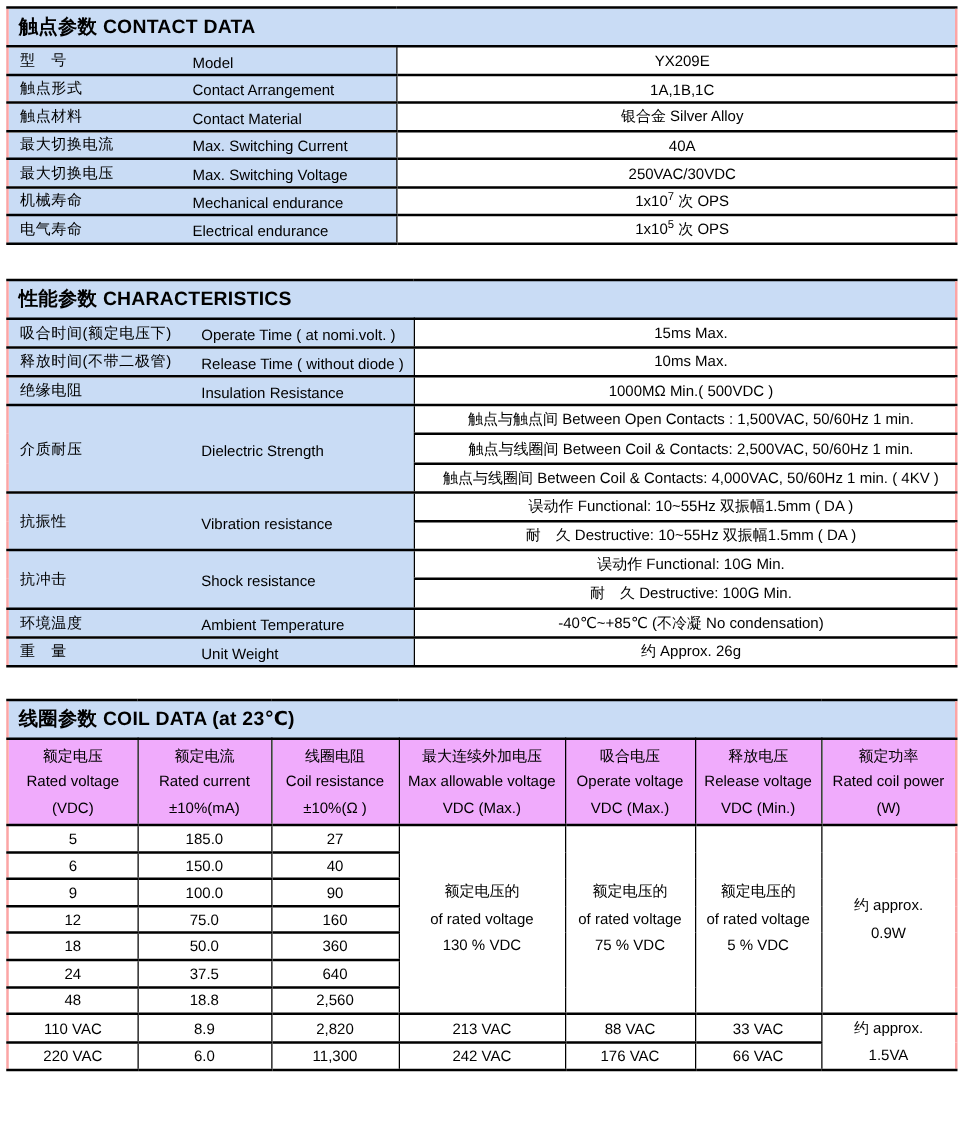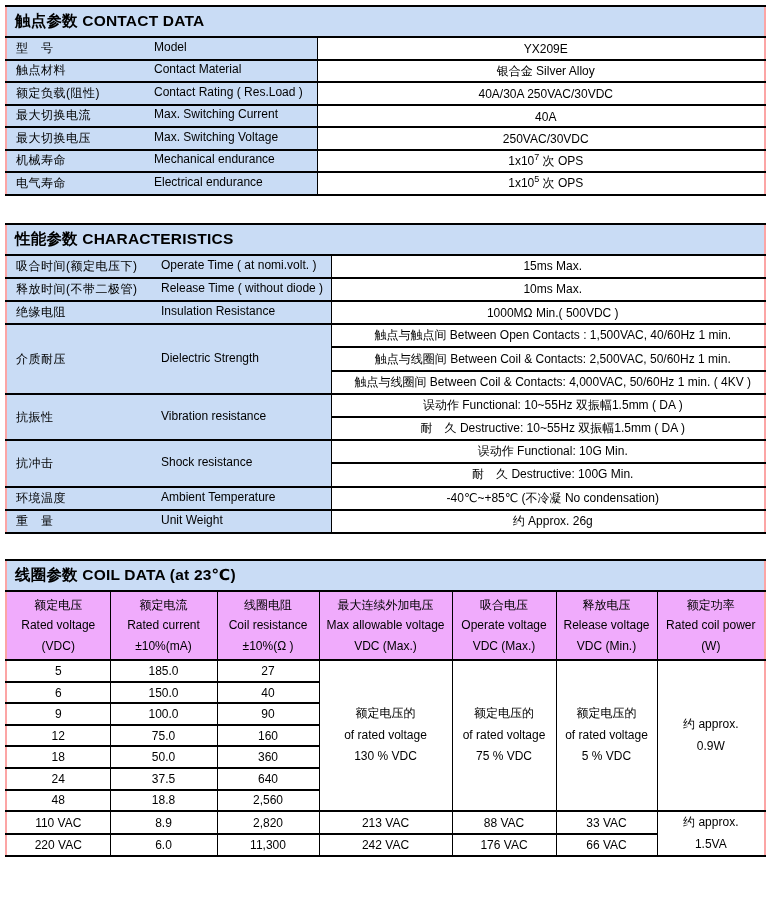--- a/index.html
+++ b/index.html
@@ -34,21 +34,21 @@
     font-weight:bold;
     font-size:15.5px;
     text-align:left;
     padding:4px 8px;
     height:20px;
     letter-spacing:0.2px;
   }
 
   
   .lbl { background:#c9dcf5; padding:0 0 0 9px; }
-  .lblwrap { display:flex; align-items:flex-start; }
+  .lblwrap { display:flex; align-items:flex-end; }
   .cn  { flex:0 0 138px; letter-spacing:0.5px; }
   .en  { flex:1; }
 
   
   .val { background:#ffffff; padding:0 0 0 10px; text-align:center; }
   .val sup { font-size:9px; }
 
   .t1 td { height:20.5px; }
   .t1 .title-cell { height:20px; }
 
@@ -97,34 +97,34 @@
             <div class="lblwrap">
               <span class="cn">型　号</span>
               <span class="en">Model</span>
             </div>
           </td>
       <td class="val"><span>YX209E</span><sup></sup><span></span></td>
     </tr>
     <tr>
       <td class="lbl">
             <div class="lblwrap">
+              <span class="cn">触点形式</span>
+              <span class="en">Contact Arrangement</span>
+            </div>
+          </td>
+      <td class="val"><span>1A,1B,1C</span><sup></sup><span></span></td>
+    </tr>
+    <tr>
+      <td class="lbl">
+            <div class="lblwrap">
               <span class="cn">触点材料</span>
               <span class="en">Contact Material</span>
             </div>
           </td>
       <td class="val"><span>银合金  Silver Alloy</span><sup></sup><span></span></td>
-    </tr>
-    <tr>
-      <td class="lbl">
-            <div class="lblwrap">
-              <span class="cn">额定负载(阻性)</span>
-              <span class="en">Contact Rating ( Res.Load )</span>
-            </div>
-          </td>
-      <td class="val"><span>40A/30A  250VAC/30VDC</span><sup></sup><span></span></td>
     </tr>
     <tr>
       <td class="lbl">
             <div class="lblwrap">
               <span class="cn">最大切换电流</span>
               <span class="en">Max. Switching Current</span>
             </div>
           </td>
       <td class="val"><span>40A</span><sup></sup><span></span></td>
     </tr>
@@ -196,21 +196,21 @@
           </td>
       <td class="val">1000MΩ Min.( 500VDC )</td>
     </tr>
     <tr>
       <td class="lbl" rowspan="3">
             <div class="lblwrap">
               <span class="cn">介质耐压</span>
               <span class="en">Dielectric Strength</span>
             </div>
           </td>
-      <td class="val">触点与触点间  Between Open Contacts : 1,500VAC, 40/60Hz 1 min.</td>
+      <td class="val">触点与触点间  Between Open Contacts : 1,500VAC, 50/60Hz 1 min.</td>
     </tr>
     <tr>
       <td class="val">触点与线圈间  Between Coil &amp; Contacts:  2,500VAC, 50/60Hz 1 min.</td>
     </tr>
     <tr>
       <td class="val">触点与线圈间  Between Coil &amp; Contacts: 4,000VAC, 50/60Hz 1 min. ( 4KV )</td>
     </tr>
     <tr>
       <td class="lbl" rowspan="2">
             <div class="lblwrap">

